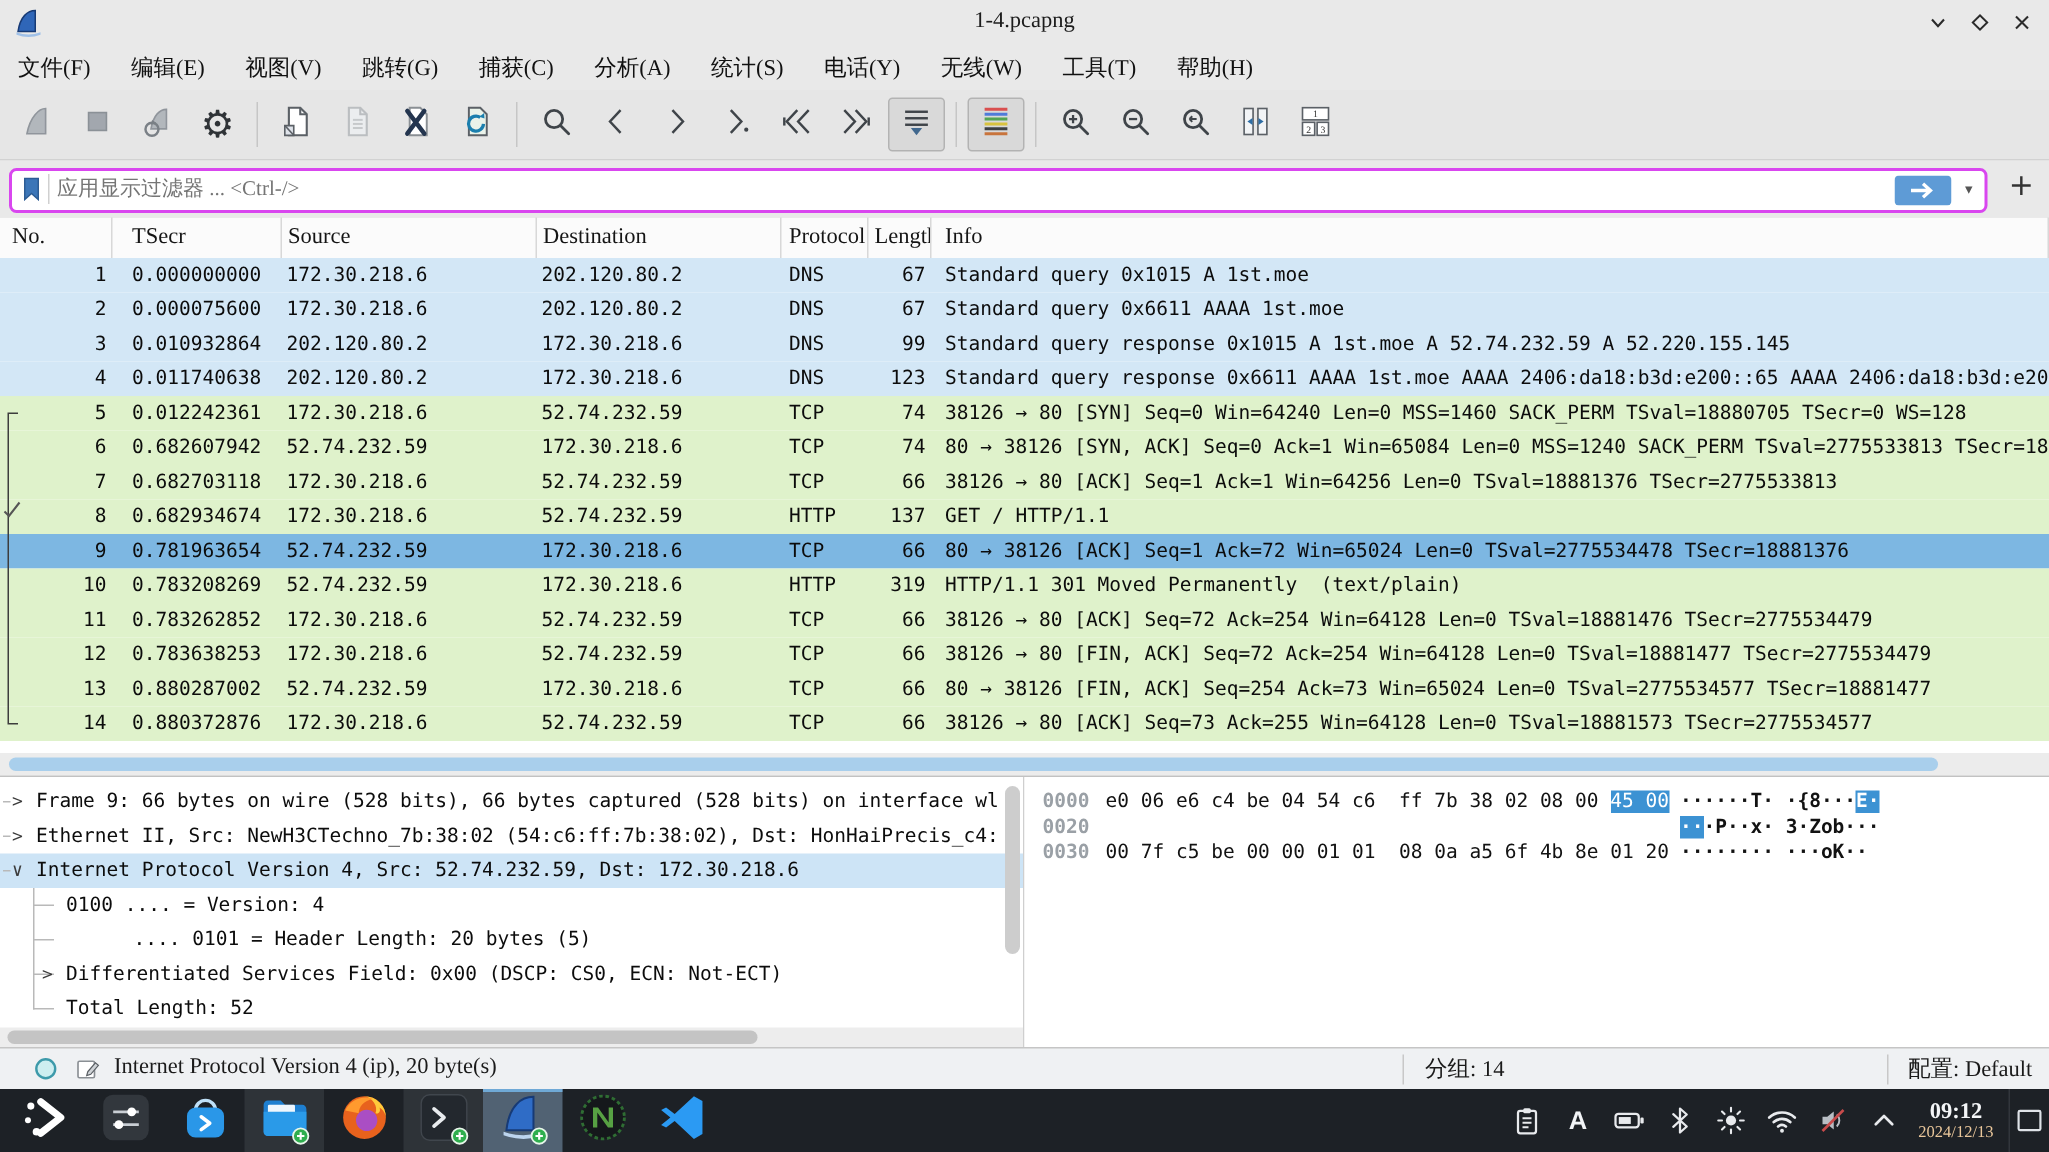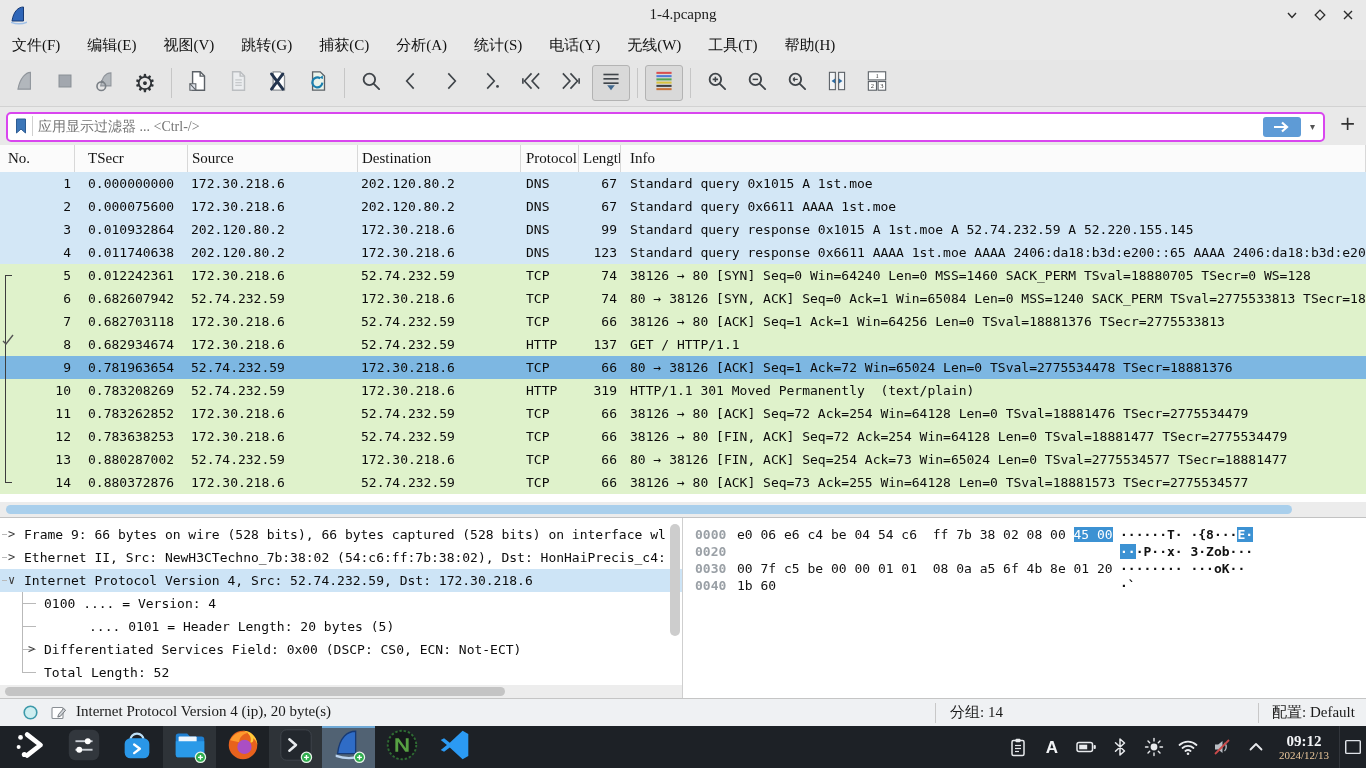--- a/index.html
+++ b/index.html
@@ -364,21 +364,20 @@
       <div class="d-guide"></div>
       <div class="dvsb"></div>
       <div class="dhsb">
           <div class="thumb"></div>
         </div>
     </div>
     <div class="hexpane mono" style="padding-top: 8px;">
         <div class="h-row"><span class="h-off">0000</span><span class="h-hex"><span class="">e0 06 e6 c4 be 04 54 c6  ff 7b 38 02 08 00 </span><span class="hl">45 00</span></span><span class="h-asc"><span class="">······T· ·{8···</span><span class="hl">E·</span></span></div>
         <div class="h-row"><span class="h-off">0020</span><span class="h-asc"><span class="hl">··</span><span class="">·P··x· 3·Zob···</span></span></div>
         <div class="h-row"><span class="h-off">0030</span><span class="h-hex"><span class="">00 7f c5 be 00 00 01 01  08 0a a5 6f 4b 8e 01 20</span></span><span class="h-asc"><span class="">········ ···oK·· </span></span></div>
-        <div class="h-row"><span class="h-off">0040</span><span class="h-hex"><span class="">1b 60</span></span><span class="h-asc"><span class="">·`</span></span></div>
       </div>
   </div>
 
   <div class="statusbar">
     <span style="position:absolute;left:22px;top:5px;">
       <svg width="17" height="17" viewBox="0 0 17 17">
           <circle cx="8.5" cy="8.5" r="6.3" fill="#cdeef0" stroke="#3d9aaa" stroke-width="1.6"></circle>
         </svg>
     </span>
     <span style="position:absolute;left:50px;top:5px;">

